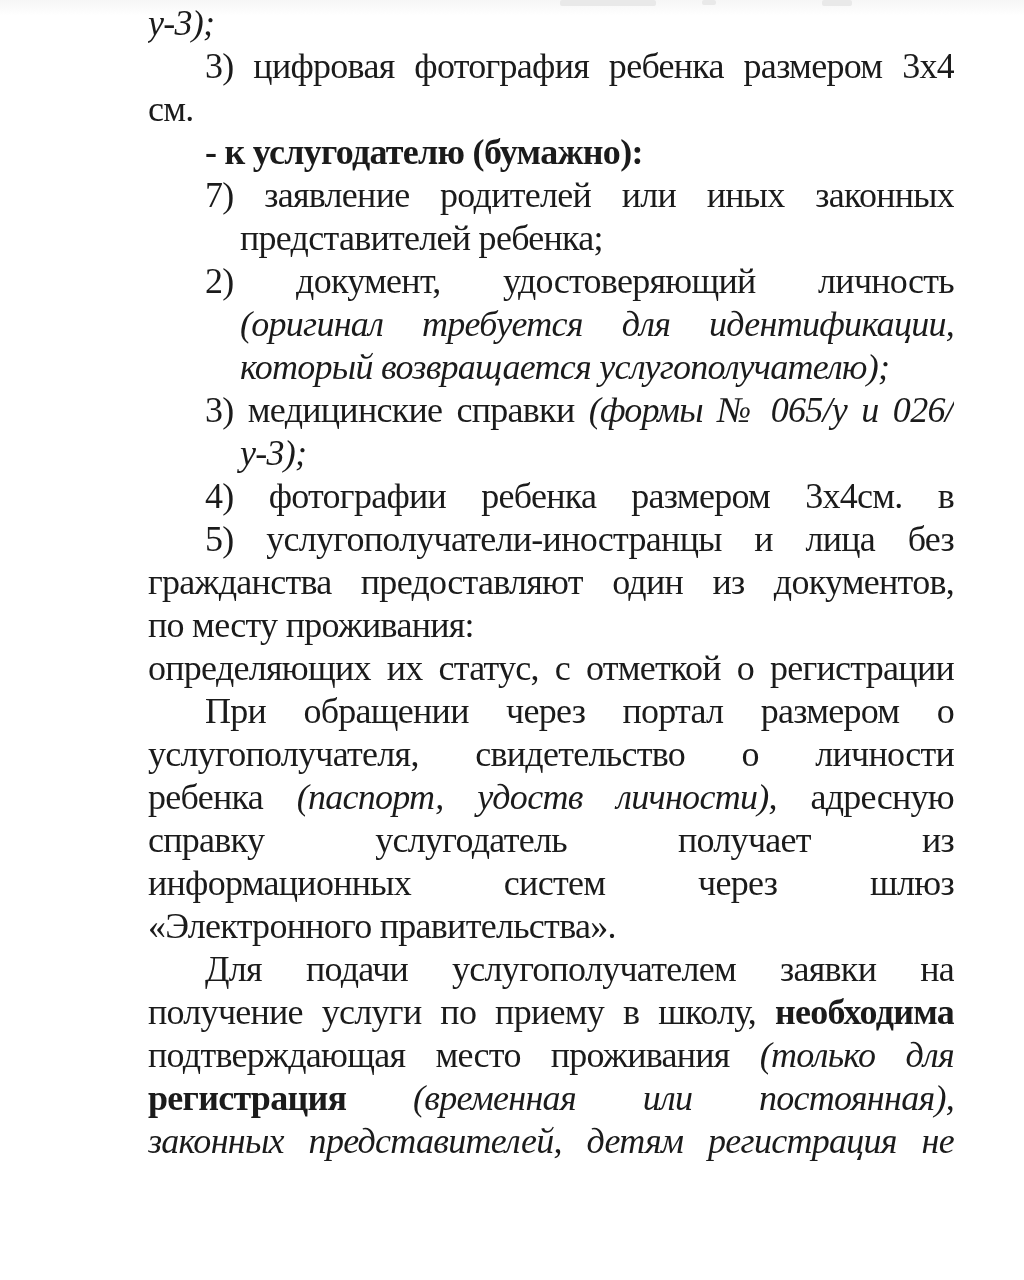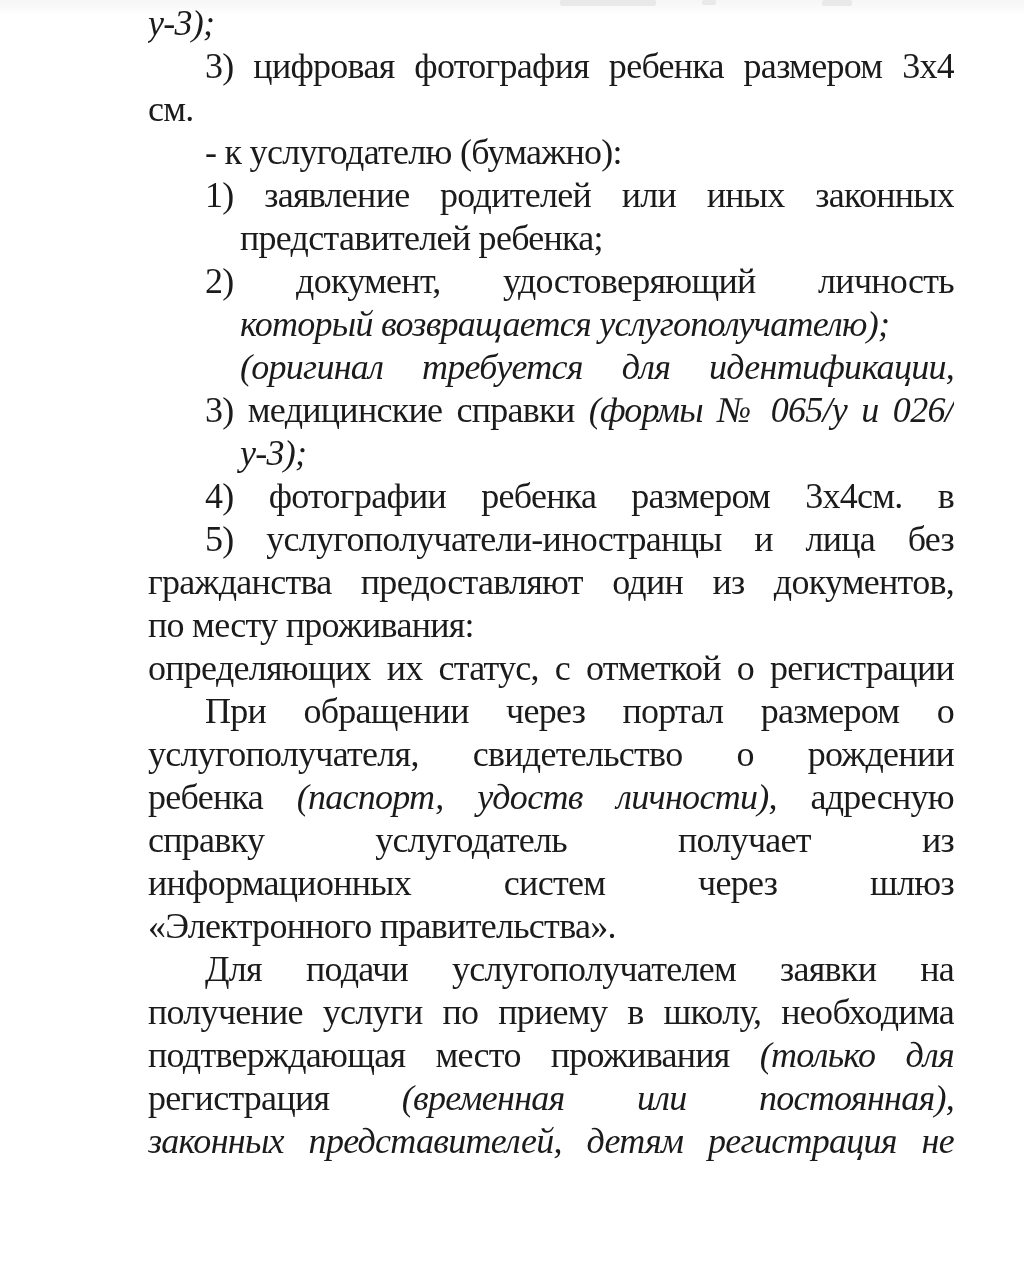--- a/index.html
+++ b/index.html
@@ -29,21 +29,21 @@
     white-space: normal;
   }
   .line.j {
     text-align: justify;
     text-align-last: justify;
   }
   .line.x-indent { padding-left: 57px; }
   .line.x-hang   { padding-left: 92px; }
   .seg-n { font-style: normal; font-weight: normal; }
   .seg-i { font-style: italic; text-align: right; }
-  .seg-b { font-weight: normal; }
+  .seg-b { font-weight: bold; }
   .frag {
     position: absolute;
     background: #e9e9e9;
     border-radius: 2px;
   }
   .frag.f1 { left: 560px; top: 0; width: 96px; height: 6px; }
   .frag.f2 { left: 702px; top: 0; width: 14px; height: 5px; }
   .frag.f3 { left: 822px; top: 0; width: 30px; height: 6px; }
 </style>
 </head>
@@ -51,34 +51,34 @@
 
 <div class="page">
   <span class="frag f1"></span>
   <span class="frag f2"></span>
   <span class="frag f3"></span>
   <div class="doc" id="doc">
       <div class="line x-margin"><span class="seg-i">у-3);</span></div>
       <div class="line x-indent j"><span class="seg-n">3) цифровая фотография ребенка размером 3х4</span></div>
       <div class="line x-margin"><span class="seg-n">см.</span></div>
       <div class="line x-indent"><span class="seg-b">- к услугодателю (бумажно):</span></div>
-      <div class="line x-indent j"><span class="seg-n">1) заявление родителей или иных законных</span></div>
+      <div class="line x-indent j"><span class="seg-n">7) заявление родителей или иных законных</span></div>
       <div class="line x-hang"><span class="seg-n">представителей ребенка;</span></div>
       <div class="line x-indent j"><span class="seg-n">2) документ, удостоверяющий личность</span></div>
+      <div class="line x-hang j"><span class="seg-i">(оригинал требуется для идентификации,</span></div>
       <div class="line x-hang"><span class="seg-i">который возвращается услугополучателю);</span></div>
-      <div class="line x-hang j"><span class="seg-i">(оригинал требуется для идентификации,</span></div>
       <div class="line x-indent j"><span class="seg-n">3) медицинские справки </span><span class="seg-i">(формы № 065/у и 026/</span></div>
       <div class="line x-hang"><span class="seg-i">у-3);</span></div>
       <div class="line x-indent j"><span class="seg-n">4) фотографии ребенка размером 3х4см. в</span></div>
       <div class="line x-indent j"><span class="seg-n">5) услугополучатели-иностранцы и лица без</span></div>
       <div class="line x-margin j"><span class="seg-n">гражданства предоставляют один из документов,</span></div>
       <div class="line x-margin"><span class="seg-n">по месту проживания:</span></div>
       <div class="line x-margin j"><span class="seg-n">определяющих их статус, с отметкой о регистрации</span></div>
       <div class="line x-indent j"><span class="seg-n">При обращении через портал размером о</span></div>
-      <div class="line x-margin j"><span class="seg-n">услугополучателя, свидетельство о рождении</span></div>
+      <div class="line x-margin j"><span class="seg-n">услугополучателя, свидетельство о личности</span></div>
       <div class="line x-margin j"><span class="seg-n">ребенка </span><span class="seg-i">(паспорт, удоств личности),</span><span class="seg-n"> адресную</span></div>
       <div class="line x-margin j"><span class="seg-n">справку услугодатель получает из</span></div>
       <div class="line x-margin j"><span class="seg-n">информационных систем через шлюз</span></div>
       <div class="line x-margin"><span class="seg-n">«Электронного правительства».</span></div>
       <div class="line x-indent j"><span class="seg-n">Для подачи услугополучателем заявки на</span></div>
       <div class="line x-margin j"><span class="seg-n">получение услуги по приему в школу, </span><span class="seg-b">необходима</span></div>
       <div class="line x-margin j"><span class="seg-n">подтверждающая место проживания </span><span class="seg-i">(только для</span></div>
       <div class="line x-margin j"><span class="seg-b">регистрация</span><span class="seg-n"> </span><span class="seg-i">(временная или постоянная),</span></div>
       <div class="line x-margin j"><span class="seg-i">законных представителей, детям регистрация не</span></div>
     </div>

